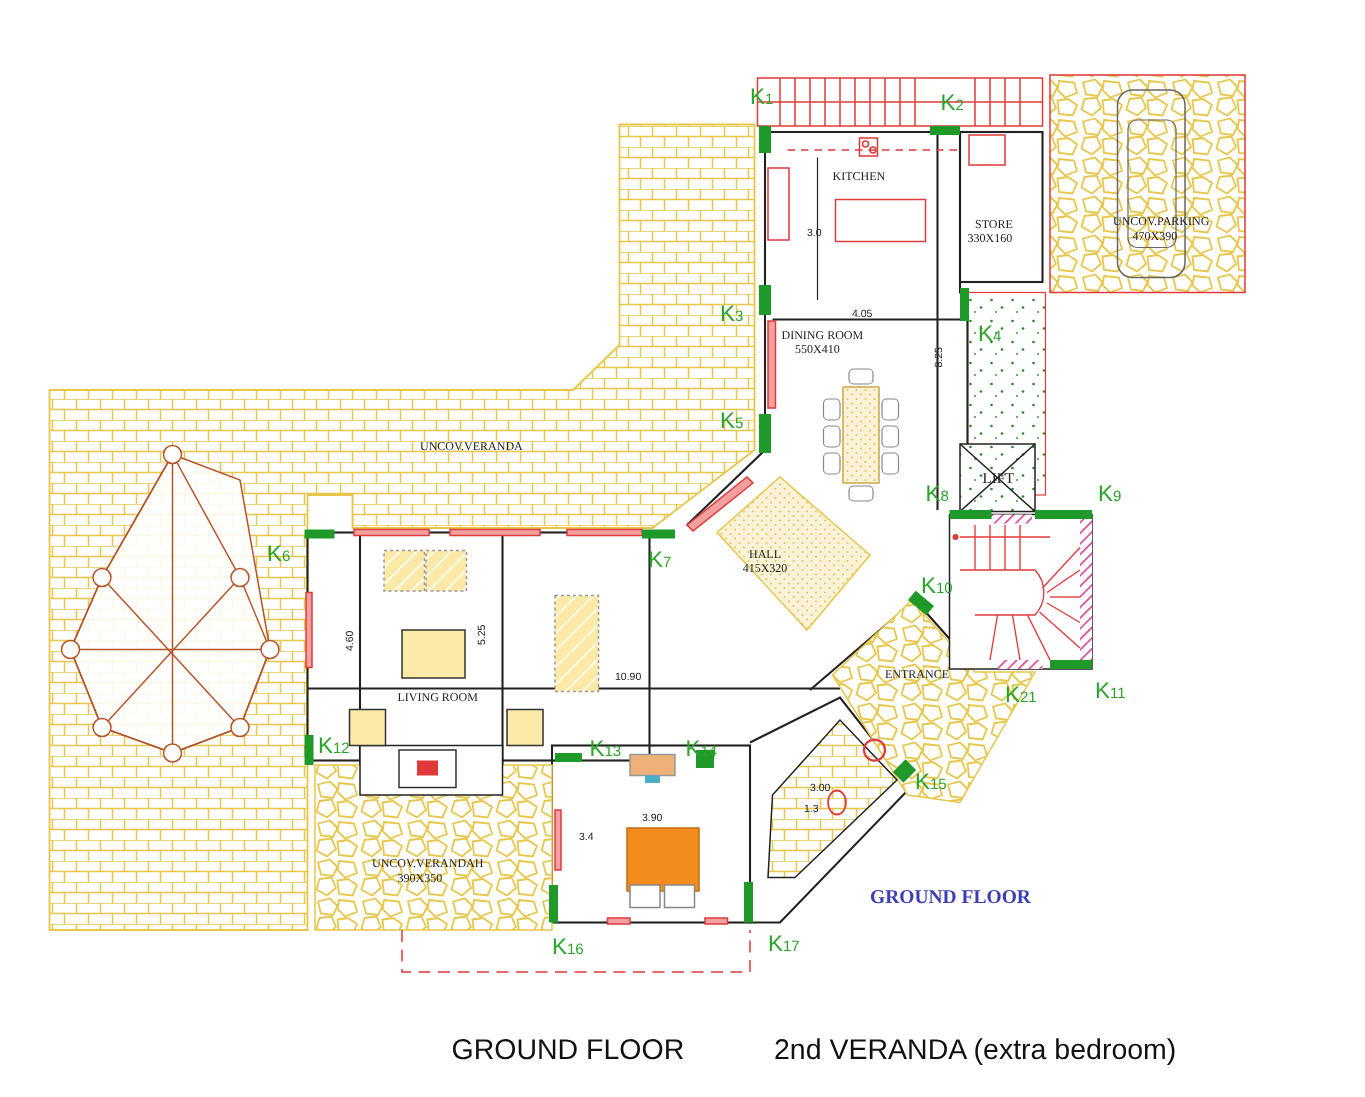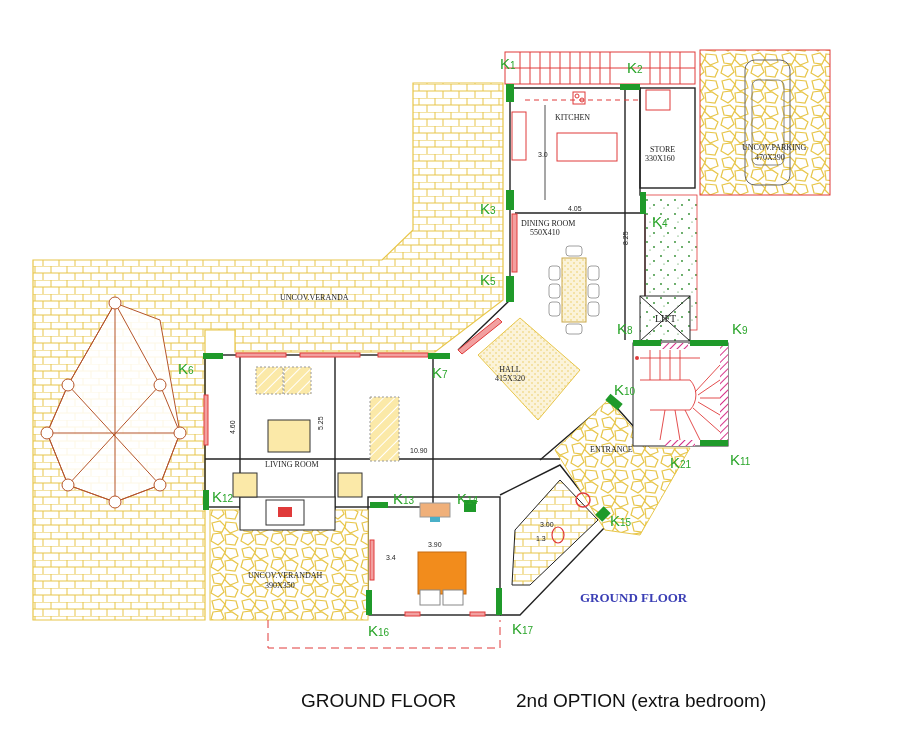--- a/index.html
+++ b/index.html
@@ -287,14 +287,14 @@
     <text class="klabel" x="368" y="636"><tspan>K</tspan><tspan class="ksub">16</tspan></text>
     <text class="klabel" x="512" y="634"><tspan>K</tspan><tspan class="ksub">17</tspan></text>
     <text class="klabel" x="670" y="468"><tspan>K</tspan><tspan class="ksub">21</tspan></text>
   </g>
 
   <text class="plan-title" x="580" y="602">GROUND FLOOR</text>
 </svg>
 
 <div class="caption">
   <span style="left:301px;">GROUND FLOOR</span>
-  <span style="left:516px;">2nd OPTION (extra bedroom)</span>
+  <span style="left:516px;">2nd VERANDA (extra bedroom)</span>
 </div>
 
 </body></html>

